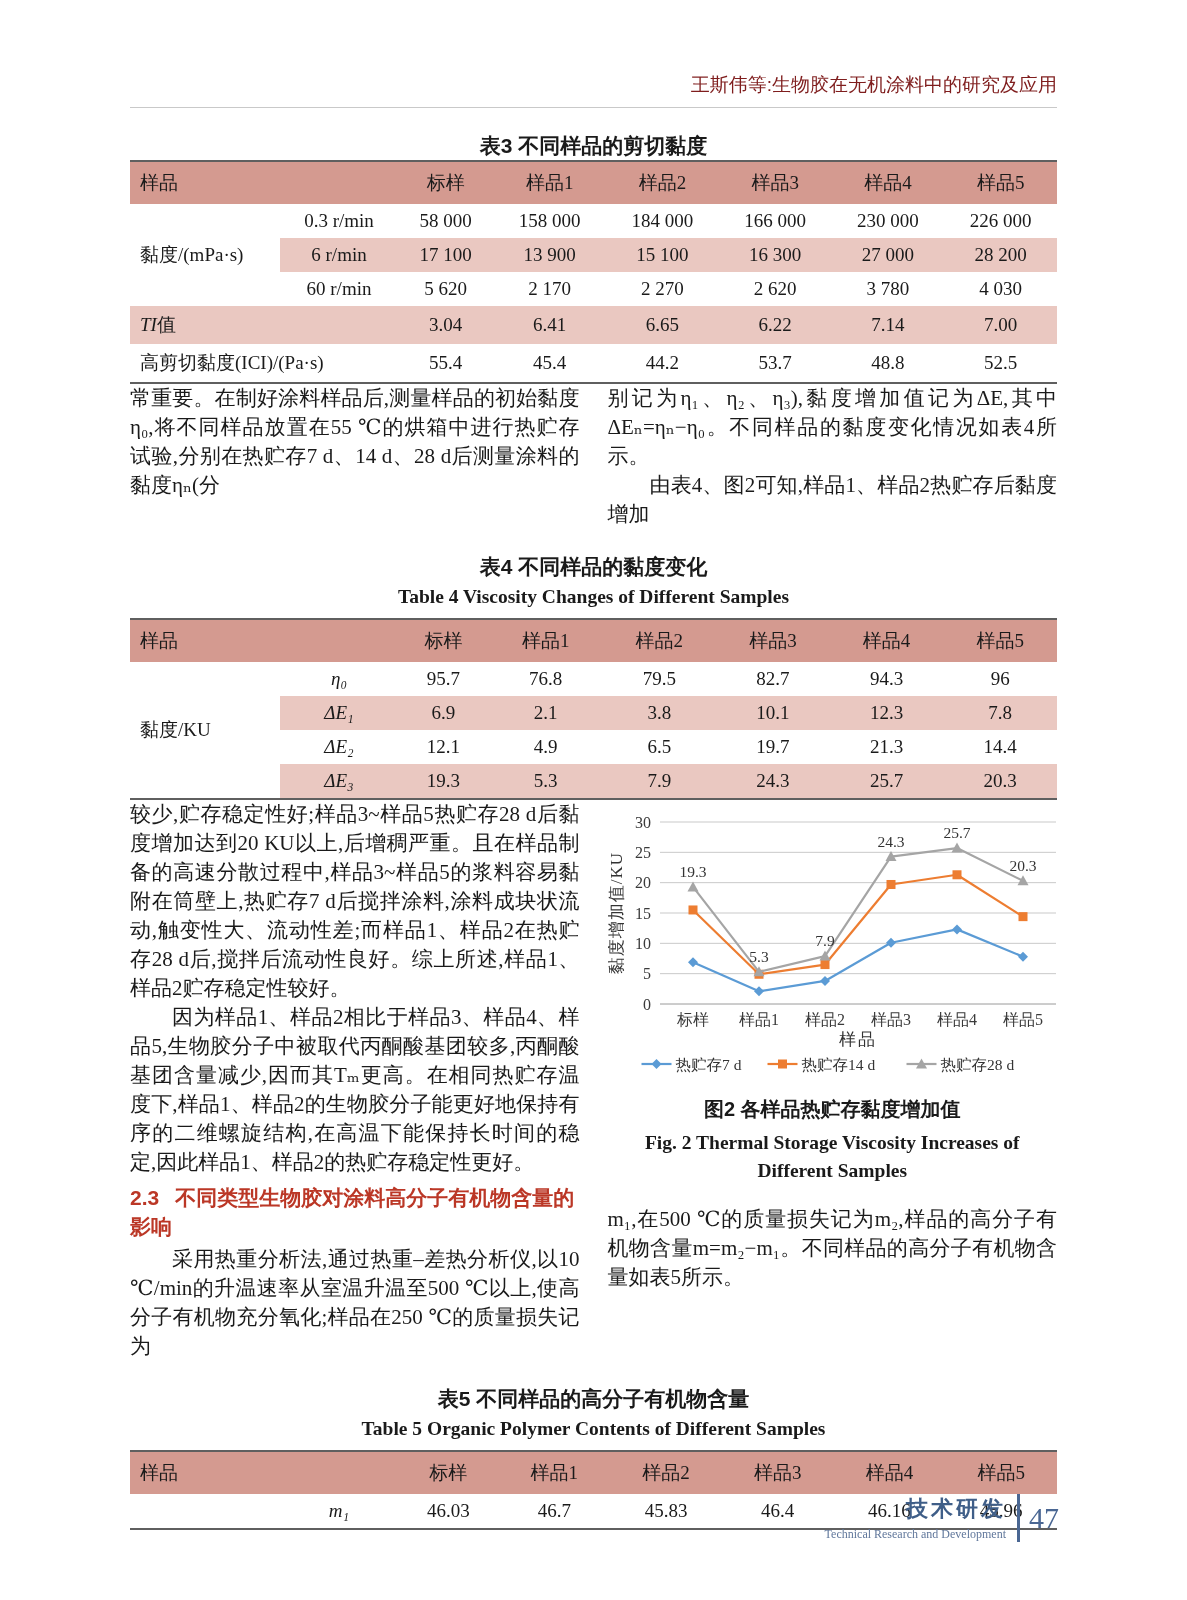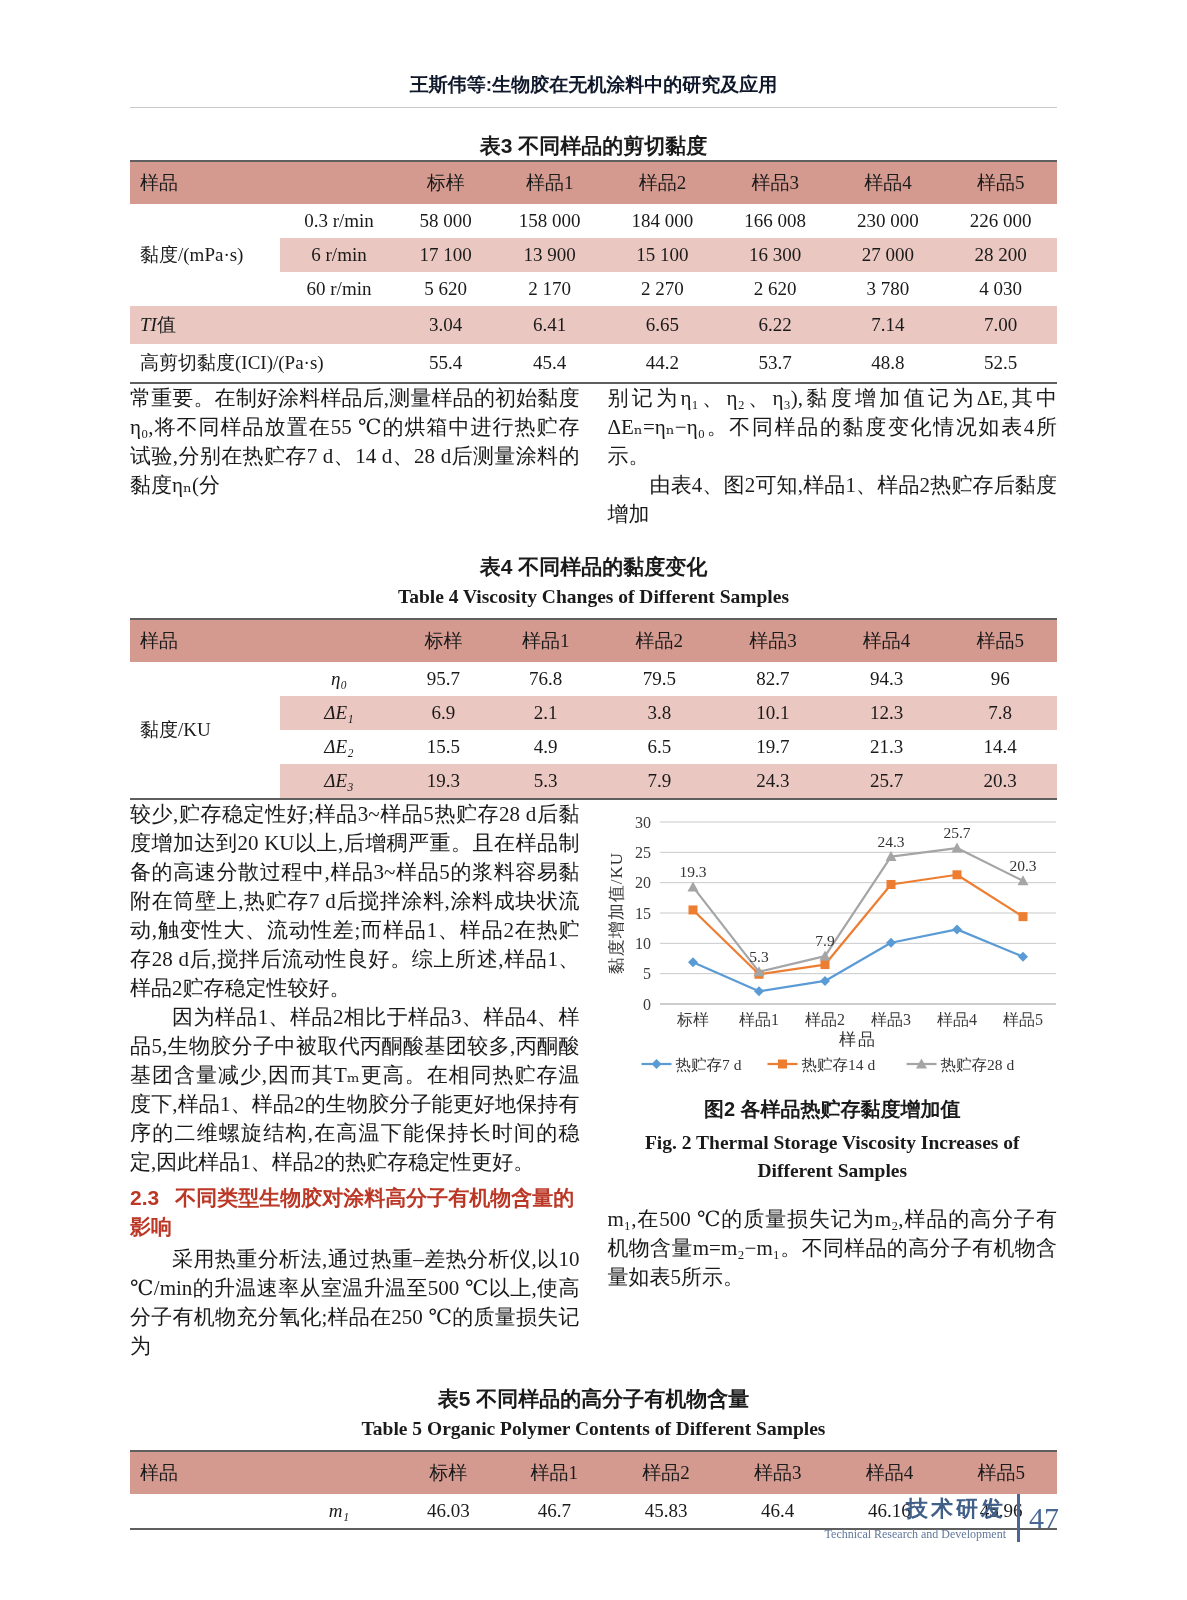--- a/index.html
+++ b/index.html
@@ -12,21 +12,21 @@
   }
   *{margin:0;padding:0;box-sizing:border-box;}
   html,body{background:#ffffff;}
   body{
     width:1187px;height:1600px;position:relative;overflow:hidden;
     font-family:"Liberation Serif","DejaVu Serif",serif;color:var(--ink);
   }
   .page{padding:0 130px;}
   
   .header{padding-top:72px;}
-  .header-title{text-align:center;font-size:19px;color:#0f172a;font-family:"Liberation Sans","DejaVu Sans",sans-serif;font-weight:bold;}
+  .header-title{text-align:right;font-size:19px;color:#7f1d1d;font-family:"Liberation Sans","DejaVu Sans",sans-serif;}
   .header-rule{border:none;border-top:1px solid #c9c9c9;margin-top:9px;}
   
   .tbl-title-zh{text-align:center;font-weight:700;font-size:21px;font-family:"Liberation Sans","DejaVu Sans",sans-serif;margin-top:24px;}
   .tbl-title-en{text-align:center;font-weight:700;font-size:19.5px;margin:5px 0 10px;}
   
   table.data-table{width:100%;border-collapse:collapse;border-top:2px solid var(--rule);border-bottom:2px solid var(--rule);font-size:19px;}
   table.data-table th{background:var(--hdr);font-weight:400;padding:8px 0;text-align:center;}
   table.data-table td{text-align:center;padding:6px 0;}
   table.data-table .left{text-align:left;padding-left:10px;}
   table.data-table tr.hl td{background:var(--stripe);}
@@ -85,21 +85,21 @@
             <th>样品5</th>
           </tr>
         </thead>
         <tbody>
           <tr>
             <td class="left" rowspan="3"><span>黏度/(mPa·s)</span></td>
             <td>0.3 r/min</td>
             <td>58 000</td>
             <td>158 000</td>
             <td>184 000</td>
-            <td>166 008</td>
+            <td>166 000</td>
             <td>230 000</td>
             <td>226 000</td>
           </tr>
           <tr class="hl">
             <td>6 r/min</td>
             <td>17 100</td>
             <td>13 900</td>
             <td>15 100</td>
             <td>16 300</td>
             <td>27 000</td>
@@ -186,21 +186,21 @@
             <td class="it">ΔE₁</td>
             <td>6.9</td>
             <td>2.1</td>
             <td>3.8</td>
             <td>10.1</td>
             <td>12.3</td>
             <td>7.8</td>
           </tr>
           <tr>
             <td class="it">ΔE₂</td>
-            <td>15.5</td>
+            <td>12.1</td>
             <td>4.9</td>
             <td>6.5</td>
             <td>19.7</td>
             <td>21.3</td>
             <td>14.4</td>
           </tr>
           <tr class="hl">
             <td class="it">ΔE₃</td>
             <td>19.3</td>
             <td>5.3</td>

